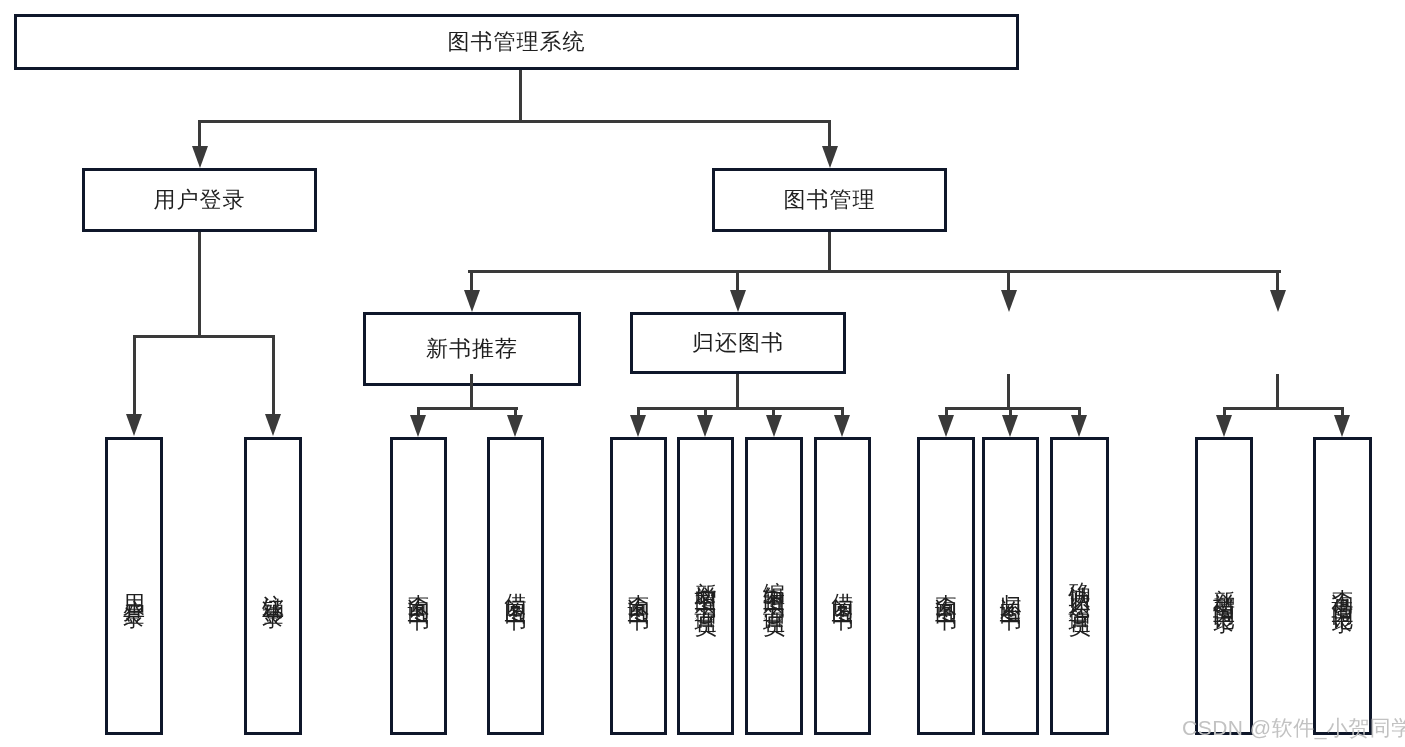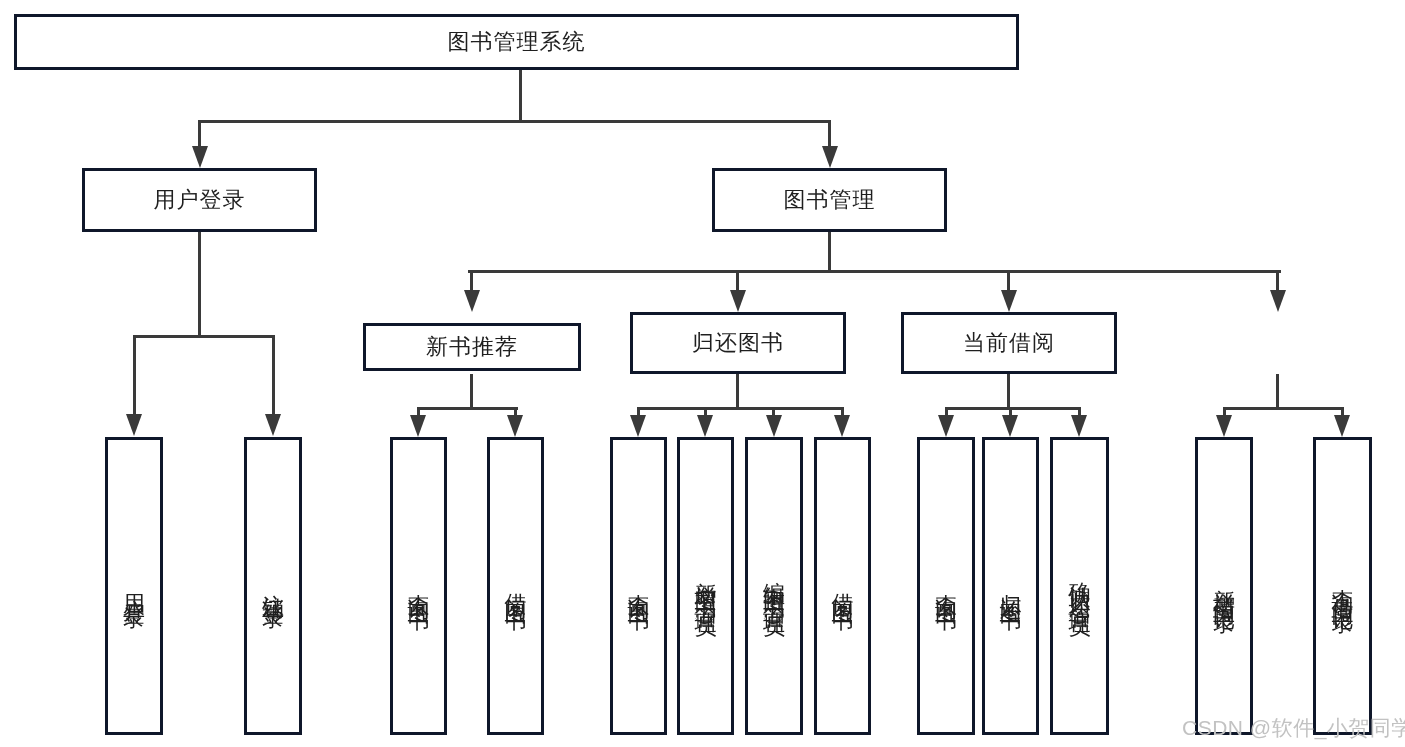--- a/index.html
+++ b/index.html
@@ -96,28 +96,25 @@
   <div class="line" style="left:468px; top:270px; width:813px; height:3px;"></div>
   <div class="line" style="left:470px; top:270px; width:3px; height:22px;"></div>
   <div class="arrow" style="left:464px; top:290px;"></div>
   <div class="line" style="left:736px; top:270px; width:3px; height:22px;"></div>
   <div class="arrow" style="left:730px; top:290px;"></div>
   <div class="line" style="left:1007px; top:270px; width:3px; height:22px;"></div>
   <div class="arrow" style="left:1001px; top:290px;"></div>
   <div class="line" style="left:1276px; top:270px; width:3px; height:22px;"></div>
   <div class="arrow" style="left:1270px; top:290px;"></div>
 
-  <div class="box" style="left:363px; top:323px; width:218px; height:48px;">
+  <div class="box" style="left:363px; top:312px; width:218px; height:74px;">
     <span class="hlabel">新书推荐</span>
   </div>
   <div class="box" style="left:630px; top:312px; width:216px; height:62px;">
     <span class="hlabel">归还图书</span>
-  </div>
-  <div class="box" style="left:901px; top:312px; width:216px; height:62px;">
-    <span class="hlabel">当前借阅</span>
   </div>
 
   <div class="line" style="left:470px; top:374px; width:3px; height:33px;"></div>
   <div class="line" style="left:417px; top:407px; width:101px; height:3px;"></div>
   <div class="line" style="left:417px; top:407px; width:3px; height:12px;"></div>
   <div class="arrow" style="left:410px; top:415px;"></div>
   <div class="line" style="left:514px; top:407px; width:3px; height:12px;"></div>
   <div class="arrow" style="left:507px; top:415px;"></div>
 
   <div class="line" style="left:736px; top:374px; width:3px; height:33px;"></div>

